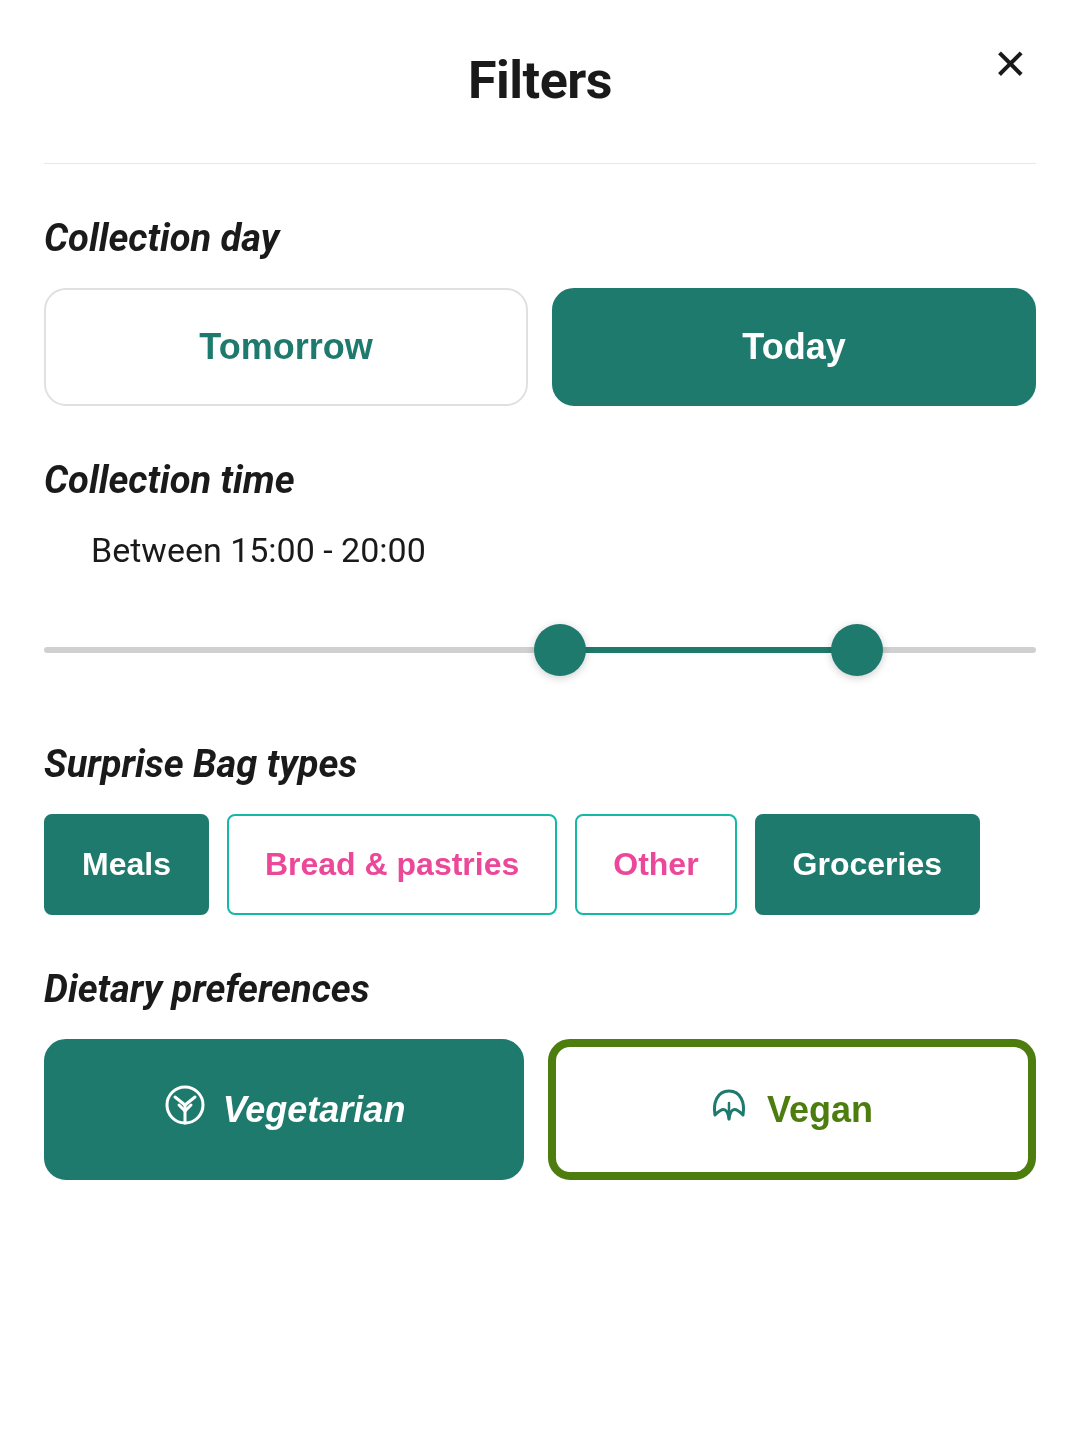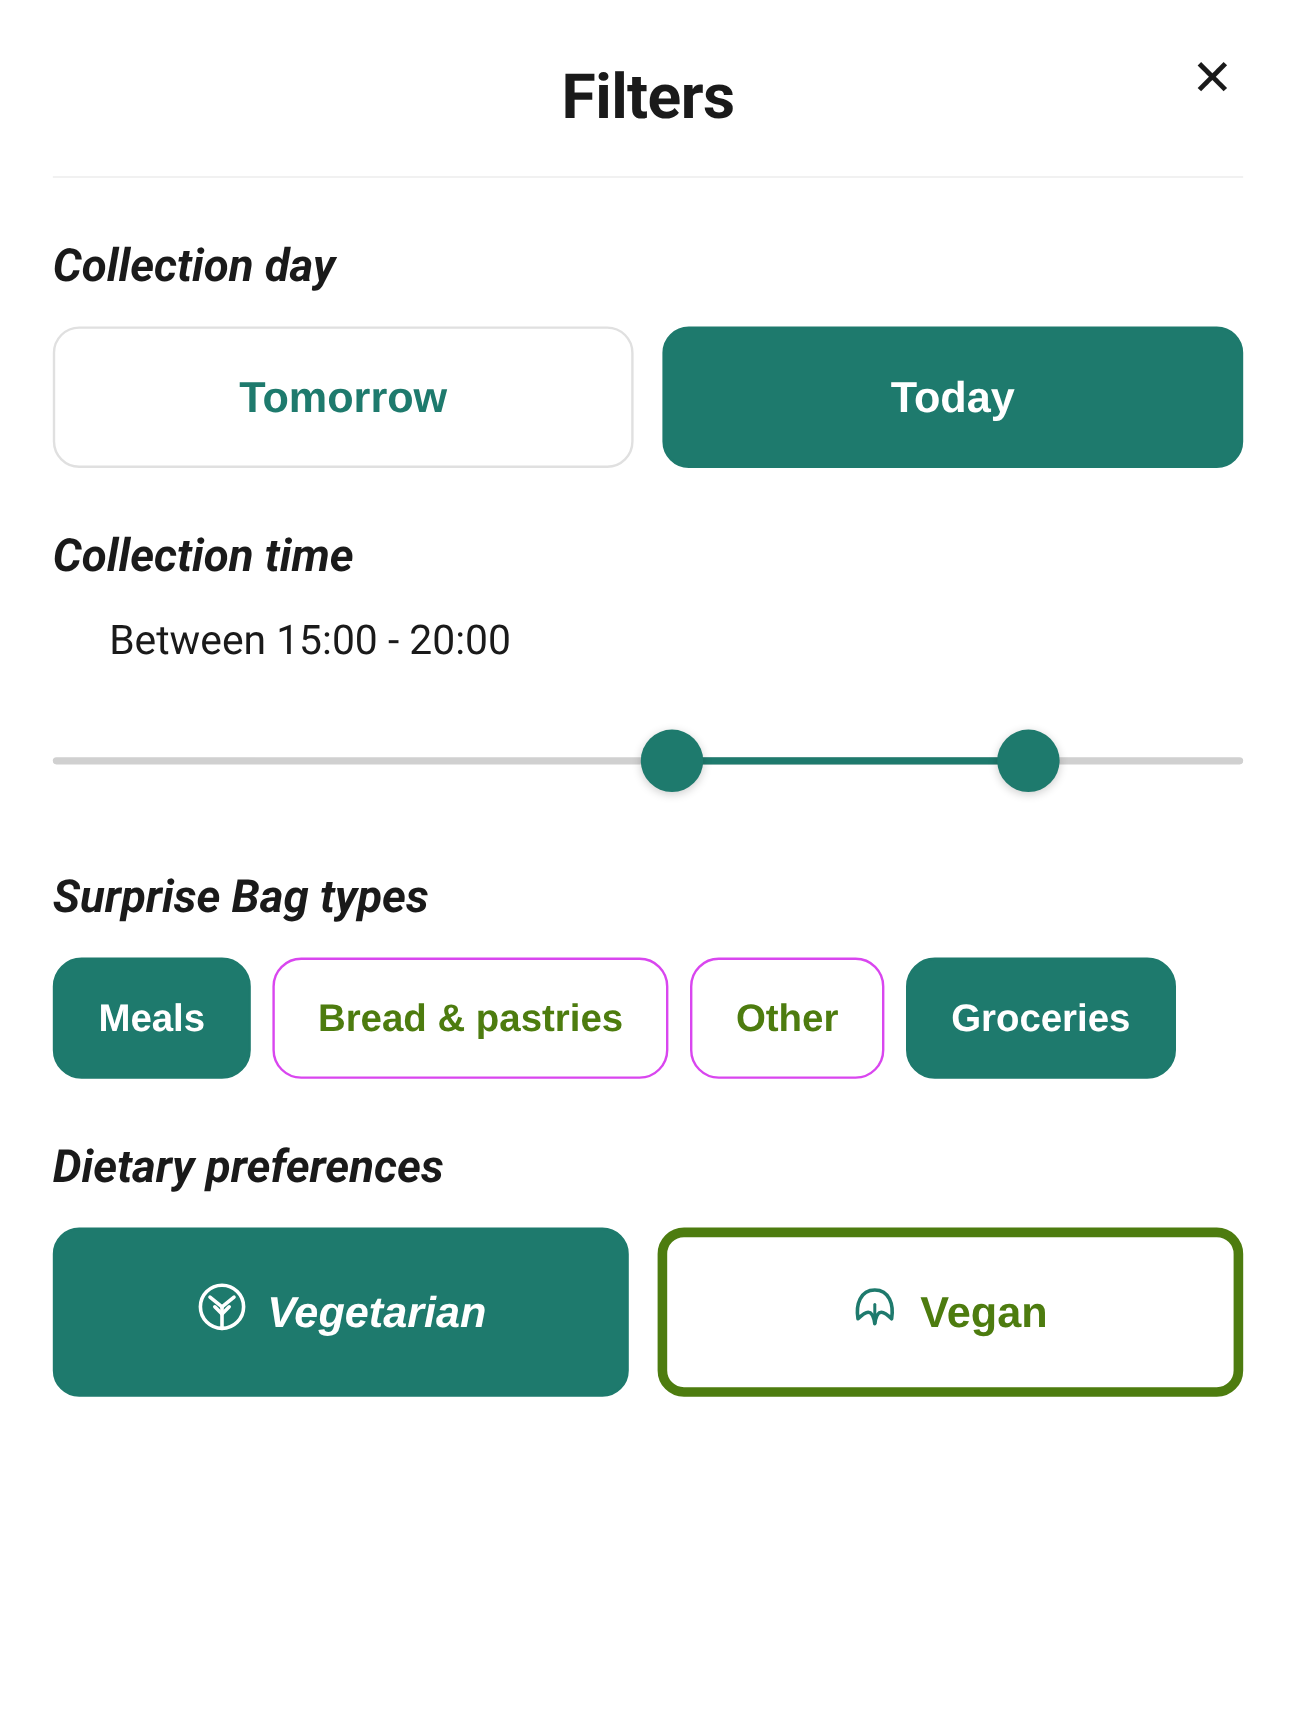--- a/index.html
+++ b/index.html
@@ -35,21 +35,21 @@
       cursor: pointer;
       font-size: 42px;
       color: #1a1a1a;
       line-height: 1;
       font-weight: 300;
       padding: 8px;
     }
 
     .header {
       padding-top: 50px;
-      padding-bottom: 36px;
+      padding-bottom: 52px;
       text-align: center;
       border-bottom: 1.5px solid #e8e8e8;
     }
 
     .header-title {
       font-size: 52px;
       font-weight: 700;
       color: #1a1a1a;
       letter-spacing: -0.5px;
     }
@@ -149,39 +149,39 @@
     }
 
     .bag-types {
       display: flex;
       gap: 18px;
       flex-wrap: wrap;
     }
 
     .bag-btn {
       padding: 30px 36px;
-      border-radius: 24px;
+      border-radius: 8px;
       font-size: 32px;
       font-weight: 600;
       cursor: pointer;
       border: 2px solid transparent;
       transition: all 0.2s;
       white-space: nowrap;
     }
 
     .bag-btn.active {
       background: #1e7a6d;
       color: #ffffff;
       border-color: #1e7a6d;
     }
 
     .bag-btn.inactive {
       background: #ffffff;
-      color: #4d7c0f;
-      border: 2px solid #d946ef;
+      color: #ec4899;
+      border: 2px solid #14b8a6;
     }
 
     .dietary-buttons {
       display: flex;
       gap: 24px;
     }
 
     .diet-btn {
       flex: 1;
       padding: 36px 24px;

